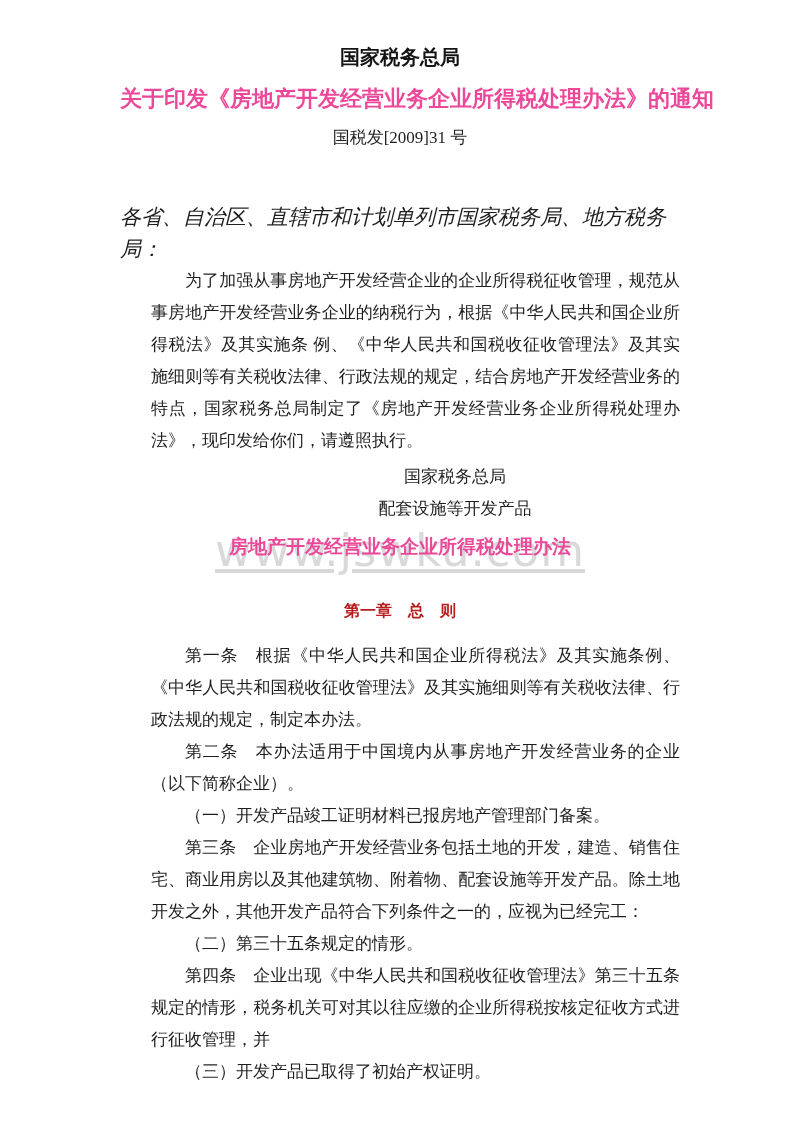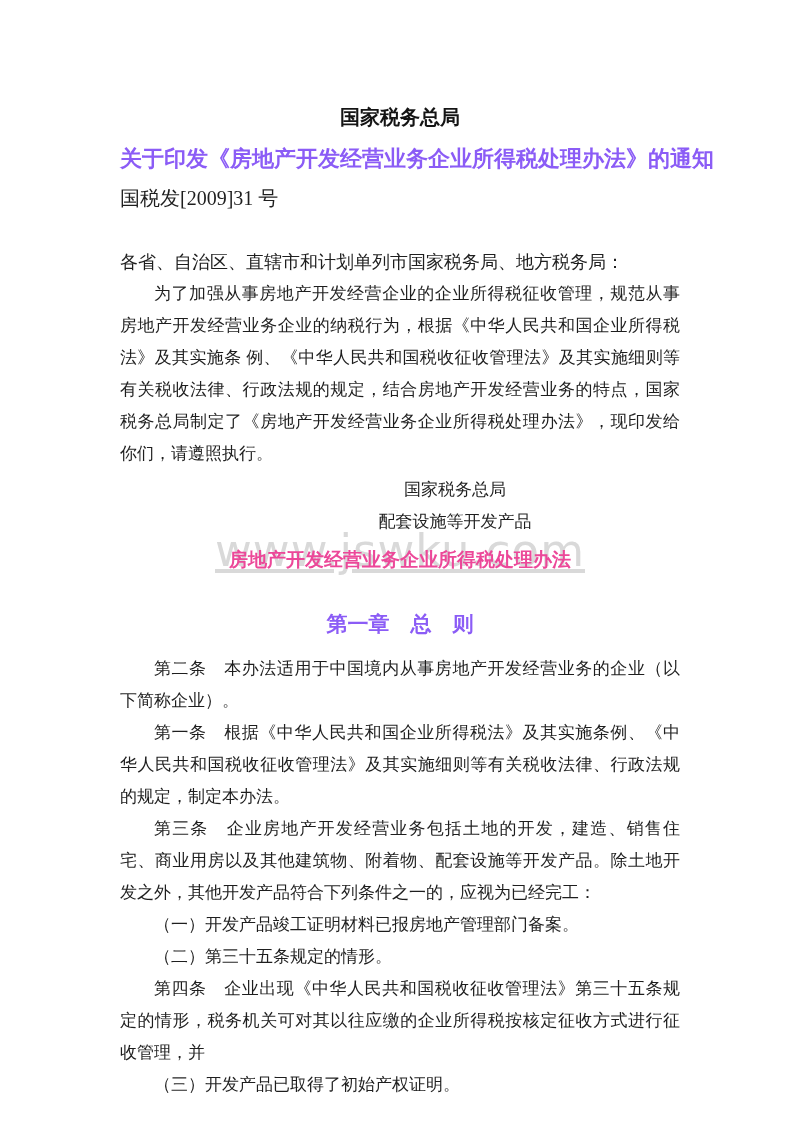--- a/index.html
+++ b/index.html
@@ -14,21 +14,21 @@
     background: #ffffff;
     overflow: hidden;
     font-family: "Liberation Serif", "DejaVu Serif", serif;
     color: #1e1e1e;
   }
   .content {
     position: relative;
     z-index: 1;
     width: 560px;
     margin: 0 auto 0 120px;
-    padding-top: 104px;
+    padding-top: 44px;
   }
   .watermark {
     position: absolute;
     z-index: 0;
     top: 524px;
     left: 50%;
     transform: translateX(-50%);
     font-family: "DejaVu Sans", "Liberation Sans", sans-serif;
     font-size: 45px;
     letter-spacing: 1px;
@@ -44,42 +44,44 @@
     text-align: center;
     line-height: 26px;
     color: #141414;
   }
   .doc-title {
     margin: 15px 0 0 0;
     font-size: 22px;
     font-weight: bold;
     text-align: right;
     line-height: 28px;
-    color: #8b5cf6;
+    color: #ec4899;
     white-space: nowrap;
   }
   .doc-number {
     margin-top: 13px;
-    font-size: 20px;
-    text-align: left;
+    font-size: 17px;
+    text-align: center;
     line-height: 24px;
   }
   .salutation {
-    margin: 36px 0 0 0;
-    font-size: 18px;
+    margin: 51px 0 0 0;
+    font-size: 21px;
     line-height: 32px;
+    font-style: italic;
   }
   .para {
     margin: 0;
     font-size: 17px;
     line-height: 32px;
     text-align: justify;
   }
   .para.indent {
     text-indent: 2em;
+    margin-left: 31px;
   }
   .sign-block {
     position: relative;
     left: 55px;
     margin-top: 4px;
     text-align: center;
   }
   .sign-line {
     font-size: 17px;
     line-height: 32px;
@@ -87,25 +89,25 @@
   .measures-title {
     margin: 9px 0 0 0;
     font-size: 19px;
     font-weight: bold;
     text-align: center;
     line-height: 26px;
     color: #ec4899;
   }
   .chapter-title {
     margin: 38px 0 0 0;
-    font-size: 21px;
+    font-size: 16px;
     font-weight: bold;
     text-align: center;
     line-height: 26px;
-    color: #8b5cf6;
+    color: #b91c1c;
   }
   .articles {
     margin-top: 16px;
   }
 </style>
 </head>
 <body>
 
 <div class="page">
 
@@ -126,23 +128,23 @@
     <div class="sign-block">
       <div class="sign-line">国家税务总局</div>
       <div class="sign-line">配套设施等开发产品</div>
     </div>
 
     <h2 class="measures-title">房地产开发经营业务企业所得税处理办法</h2>
 
     <h3 class="chapter-title">第一章　总　则</h3>
 
     <div class="articles" id="articles">
+        <p class="para indent">第一条　根据《中华人民共和国企业所得税法》及其实施条例、《中华人民共和国税收征收管理法》及其实施细则等有关税收法律、行政法规的规定，制定本办法。</p>
         <p class="para indent">第二条　本办法适用于中国境内从事房地产开发经营业务的企业（以下简称企业）。</p>
-        <p class="para indent">第一条　根据《中华人民共和国企业所得税法》及其实施条例、《中华人民共和国税收征收管理法》及其实施细则等有关税收法律、行政法规的规定，制定本办法。</p>
+        <p class="para indent">（一）开发产品竣工证明材料已报房地产管理部门备案。</p>
         <p class="para indent">第三条　企业房地产开发经营业务包括土地的开发，建造、销售住宅、商业用房以及其他建筑物、附着物、配套设施等开发产品。除土地开发之外，其他开发产品符合下列条件之一的，应视为已经完工：</p>
-        <p class="para indent">（一）开发产品竣工证明材料已报房地产管理部门备案。</p>
         <p class="para indent">（二）第三十五条规定的情形。</p>
         <p class="para indent">第四条　企业出现《中华人民共和国税收征收管理法》第三十五条规定的情形，税务机关可对其以往应缴的企业所得税按核定征收方式进行征收管理，并</p>
         <p class="para indent">（三）开发产品已取得了初始产权证明。</p>
       </div>
 
   </div>
 </div>
 
 </body></html>

